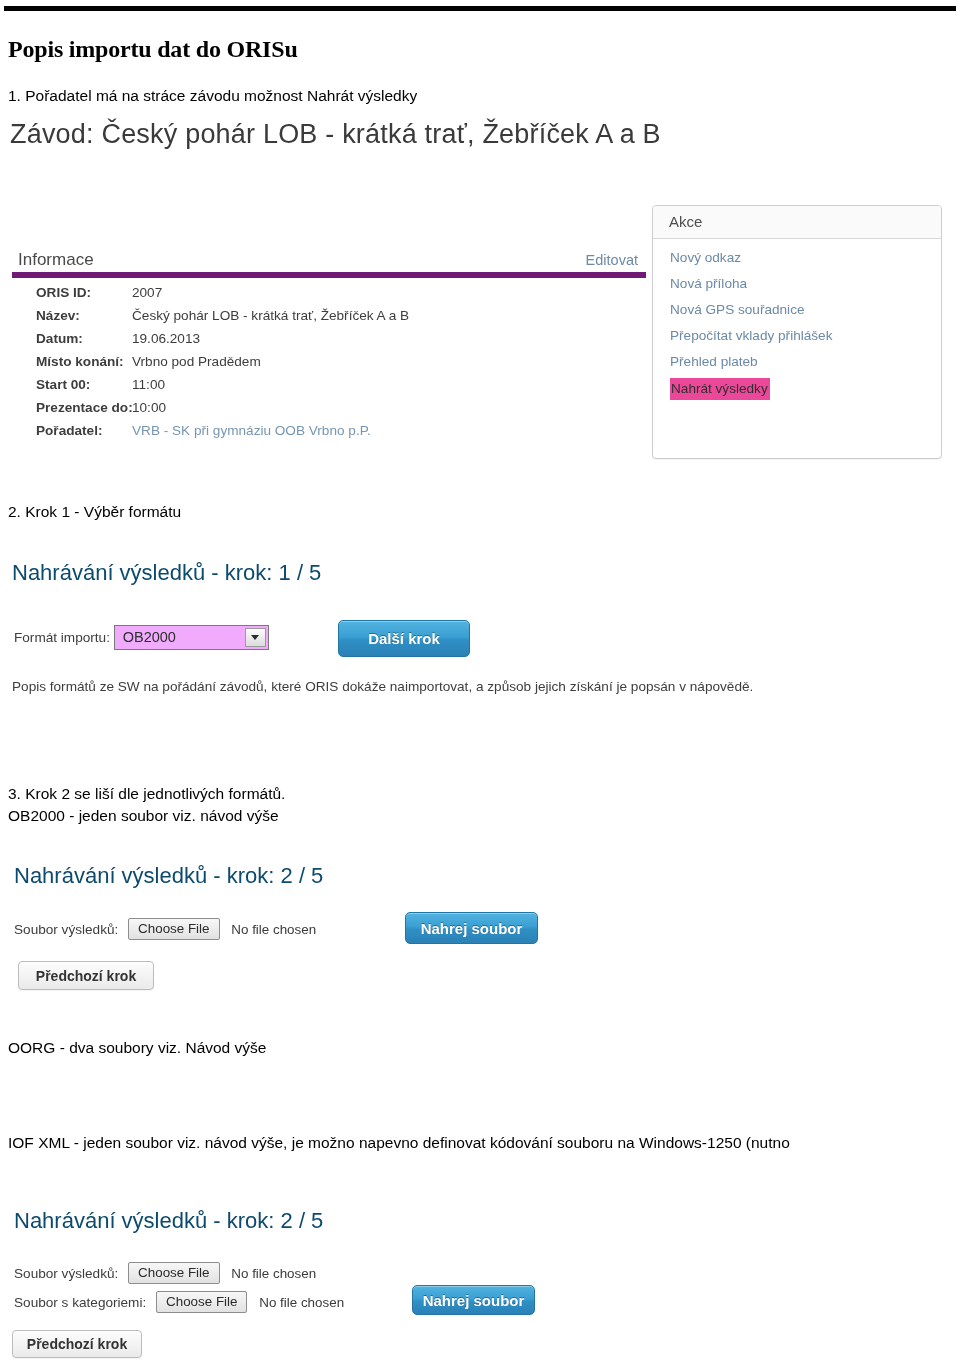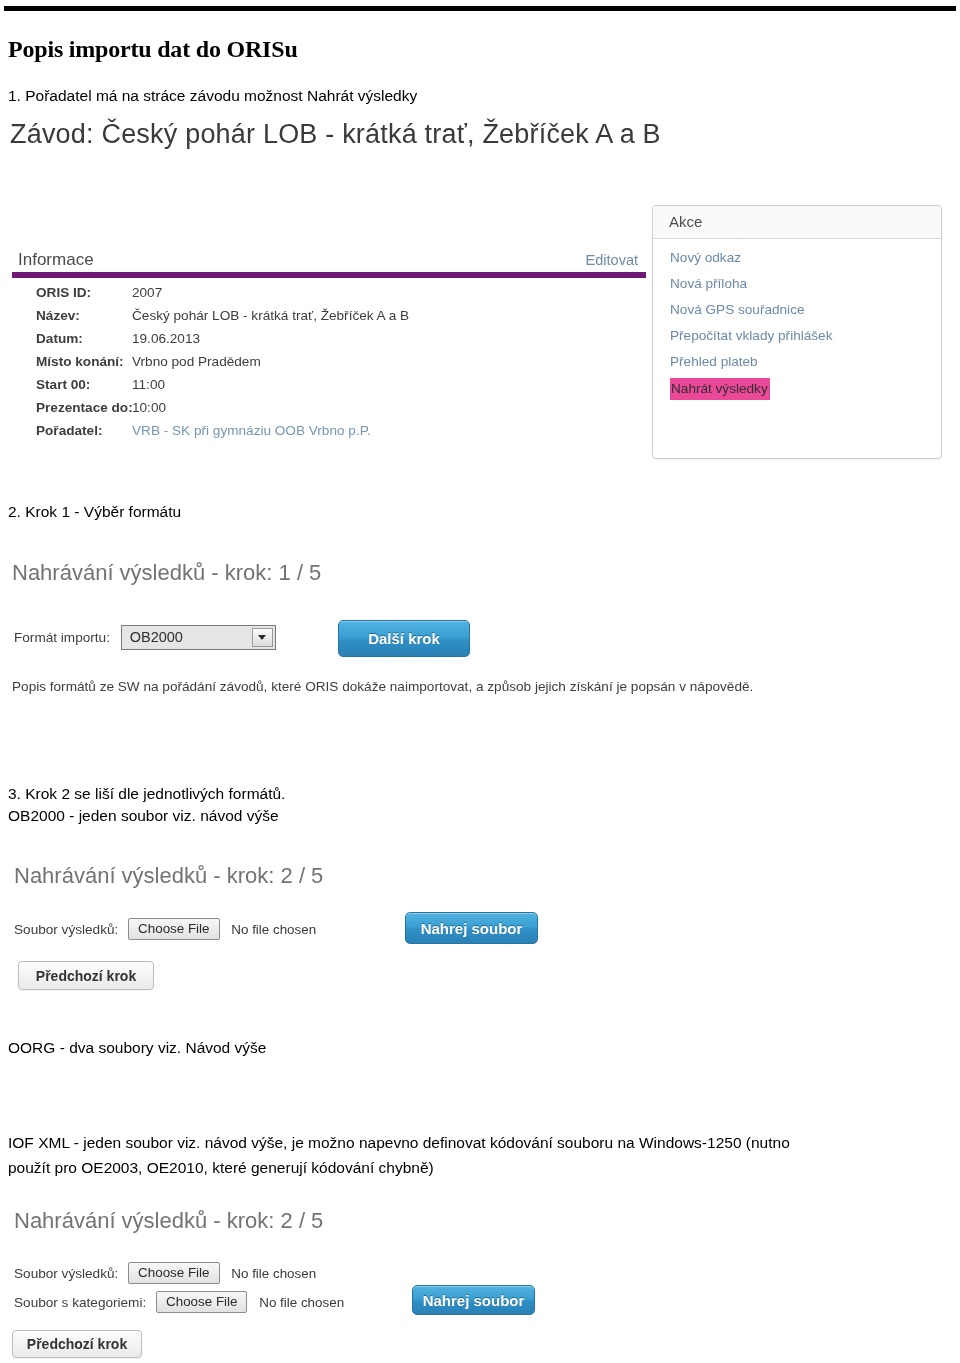--- a/index.html
+++ b/index.html
@@ -135,33 +135,32 @@
   .akce-item.highlight > span {
     background: #ec4899;
     color: #2f2f2f;
     padding: 1px 2px 1px 1px;
   }
 
   
   .upl-heading {
     position: absolute;
     font-size: 22px;
-    color: #737373;
+    color: #0c4a6e;
   }
   .field-row { position: absolute; font-size: 13.6px; color: #3d3d3d; }
   .field-label { display: inline-block; vertical-align: middle; color: #3d3d3d; }
 
   .select-box {
     display: inline-block;
     vertical-align: middle;
     width: 155px; height: 25px;
     border: 1px solid #7a7a7a;
-    background: #e5e5e5;
-    position: relative;
-    margin-left: 7px;
+    background: #f0abfc;
+    position: relative;
     text-align: center;
   }
   .select-box .sv {
     position: absolute; left: 8px; top: 3px;
     font-size: 14.5px; color: #2f2f2f;
   }
   .select-arrow {
     position: absolute; right: 2px; top: 2px;
     width: 21px; height: 19px;
     background: linear-gradient(#fbfbfb, #dcdcdc);
@@ -330,21 +329,20 @@
     <span class="file-none">No file chosen</span>
   </div>
 
   <div class="btn-blue" style="left:405px; top:912px; width:133px; height:32px;">Nahrej soubor</div>
 
   <div class="btn-grey" style="left:18px; top:961px; width:136px; height:29px;">Předchozí krok</div>
 
   <div class="body-para" style="left:8px; top:1035px;">OORG - dva soubory viz. Návod výše</div>
 
   <div class="body-para" style="left:8px; top:1130px;">IOF XML - jeden soubor viz. návod výše, je možno napevno definovat kódování souboru na Windows-1250 (nutno</div>
-  <div class="body-para" style="left:8px; top:1155px;">použít pro OE2003, OE2010, které generují kódování chybně)</div>
 
   <div class="upl-heading" style="left:14px; top:1208px;">Nahrávání výsledků - krok: 2 / 5</div>
 
   <div class="field-row" style="left:14px; top:1262px;">
     <span class="field-label">Soubor výsledků:</span>
     <span class="file-btn">Choose File</span>
     <span class="file-none">No file chosen</span>
   </div>
 
   <div class="field-row" style="left:14px; top:1291px;">

